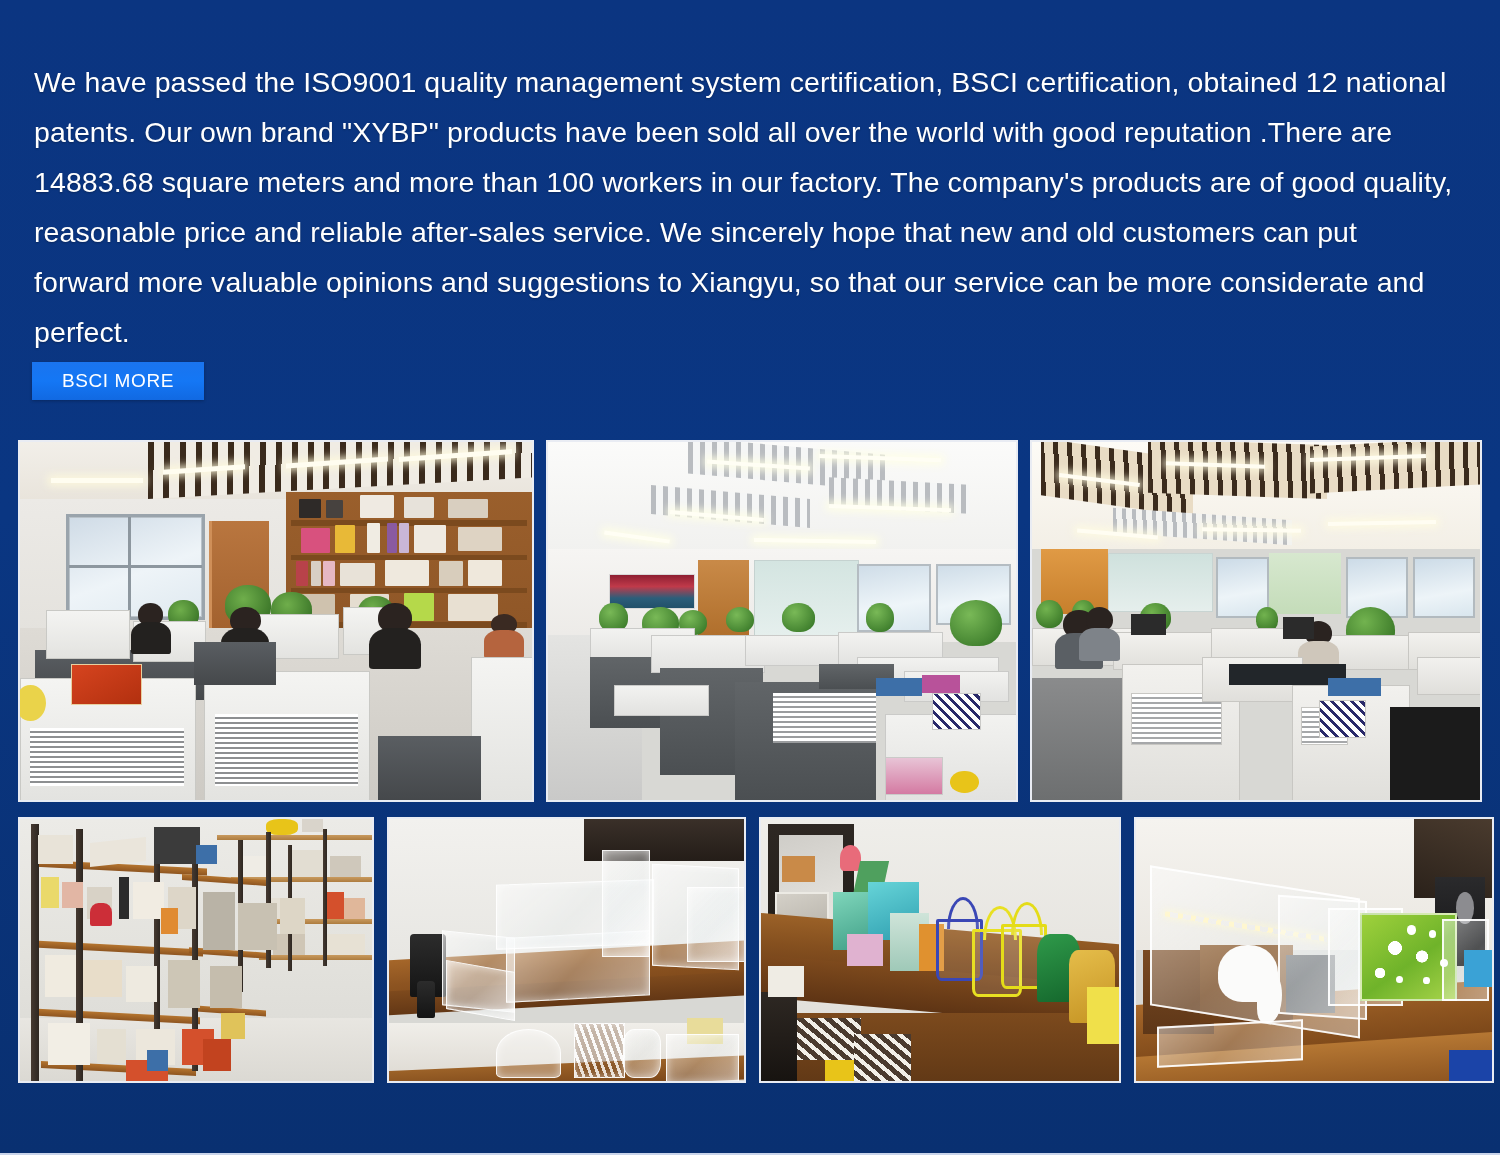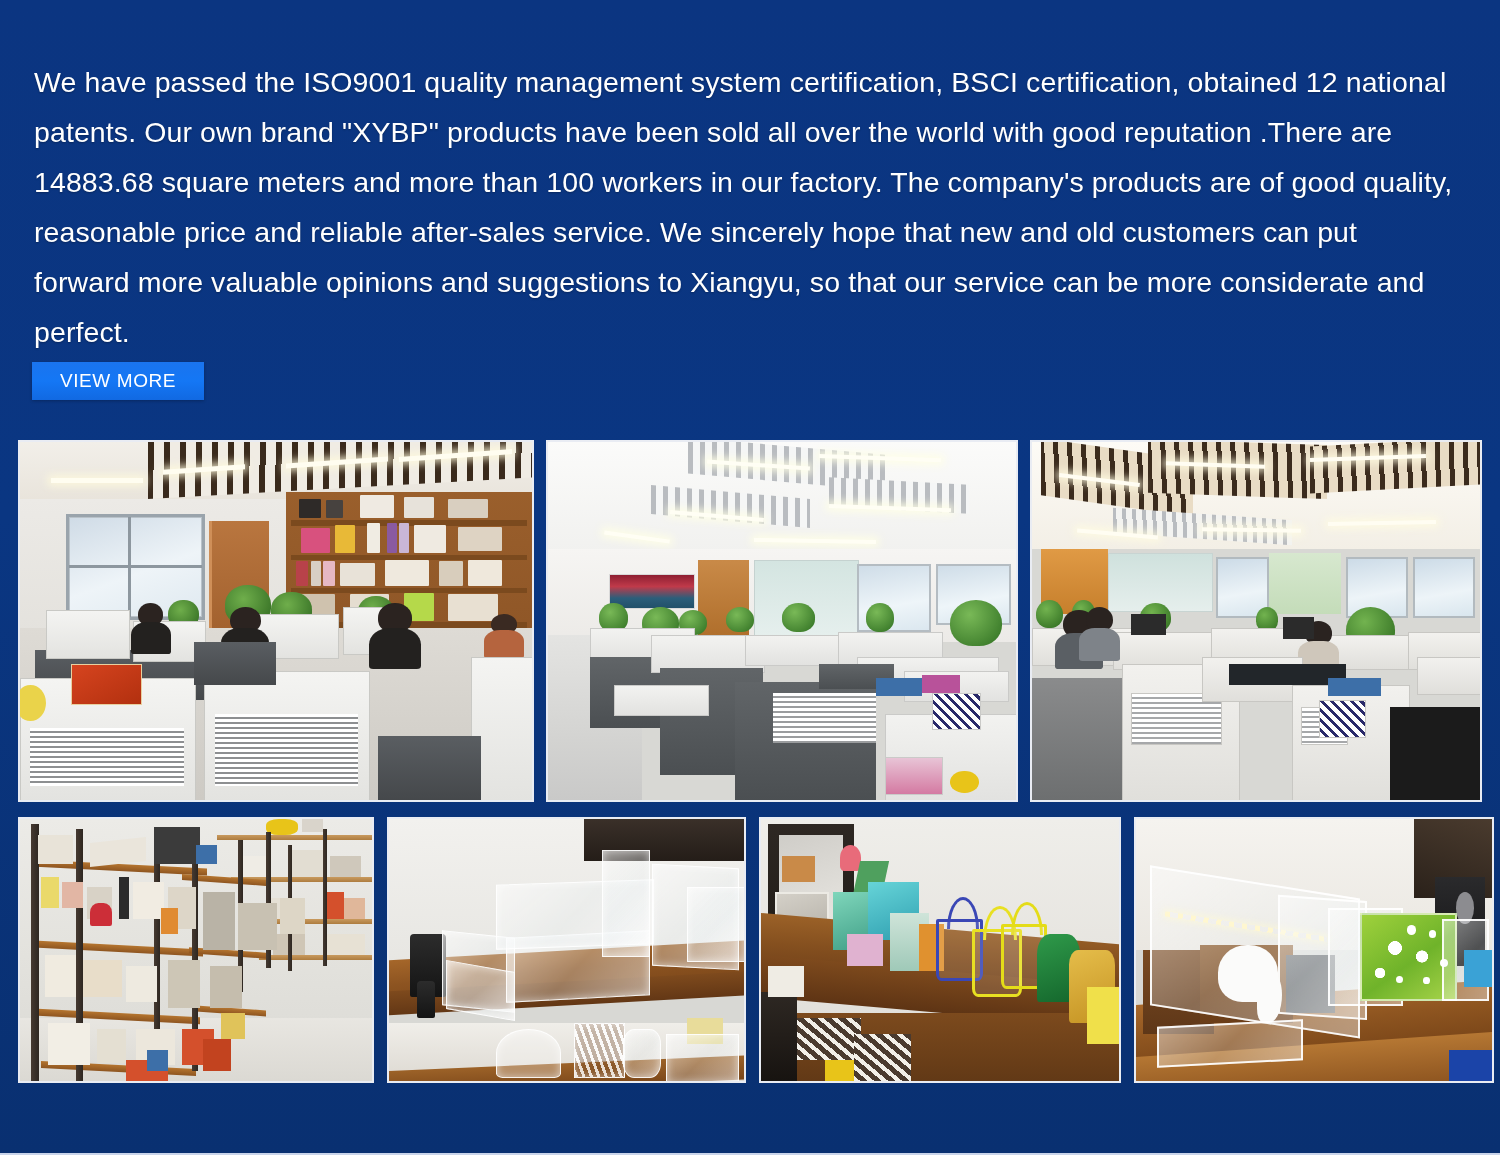--- a/index.html
+++ b/index.html
@@ -420,21 +420,21 @@
     box-shadow: 0 0 7px 2px rgba(255,250,210,0.6);
   }
 </style>
 </head>
 <body>
 
 <div class="banner">
 
   <p class="intro">We have passed the ISO9001 quality management system certification, BSCI certification, obtained 12 national patents. Our own brand "XYBP" products have been sold all over the world with good reputation .There are 14883.68 square meters and more than 100 workers in our factory. The company's products are of good quality, reasonable price and reliable after-sales service. We sincerely hope that new and old customers can put forward more valuable opinions and suggestions to Xiangyu, so that our service can be more considerate and perfect.</p>
 
-  <button class="view-more">VIEW MORE</button>
+  <button class="view-more">BSCI MORE</button>
 
   <div class="photo-row" id="row-top">
 
     <div class="photo">
       <div class="scene officeA">
         <div class="ceil"></div>
         <div class="slats"></div>
         <div class="lightbar" style="left:6%;top:10%;width:18%;"></div>
         <div class="lightbar" style="left:28%;top:7%;width:16%;transform:skewY(-4deg);"></div>
         <div class="lightbar" style="left:52%;top:5%;width:20%;transform:skewY(-4deg);"></div>

